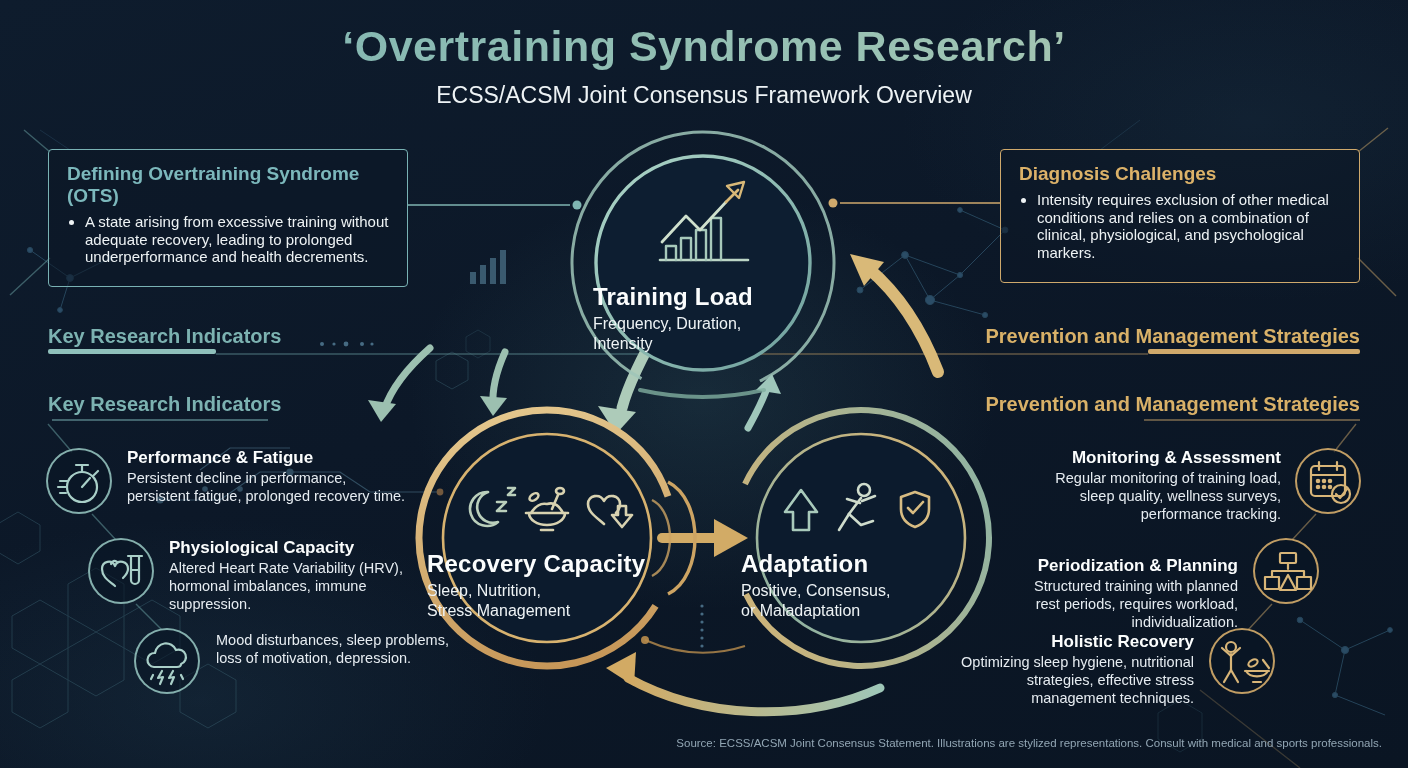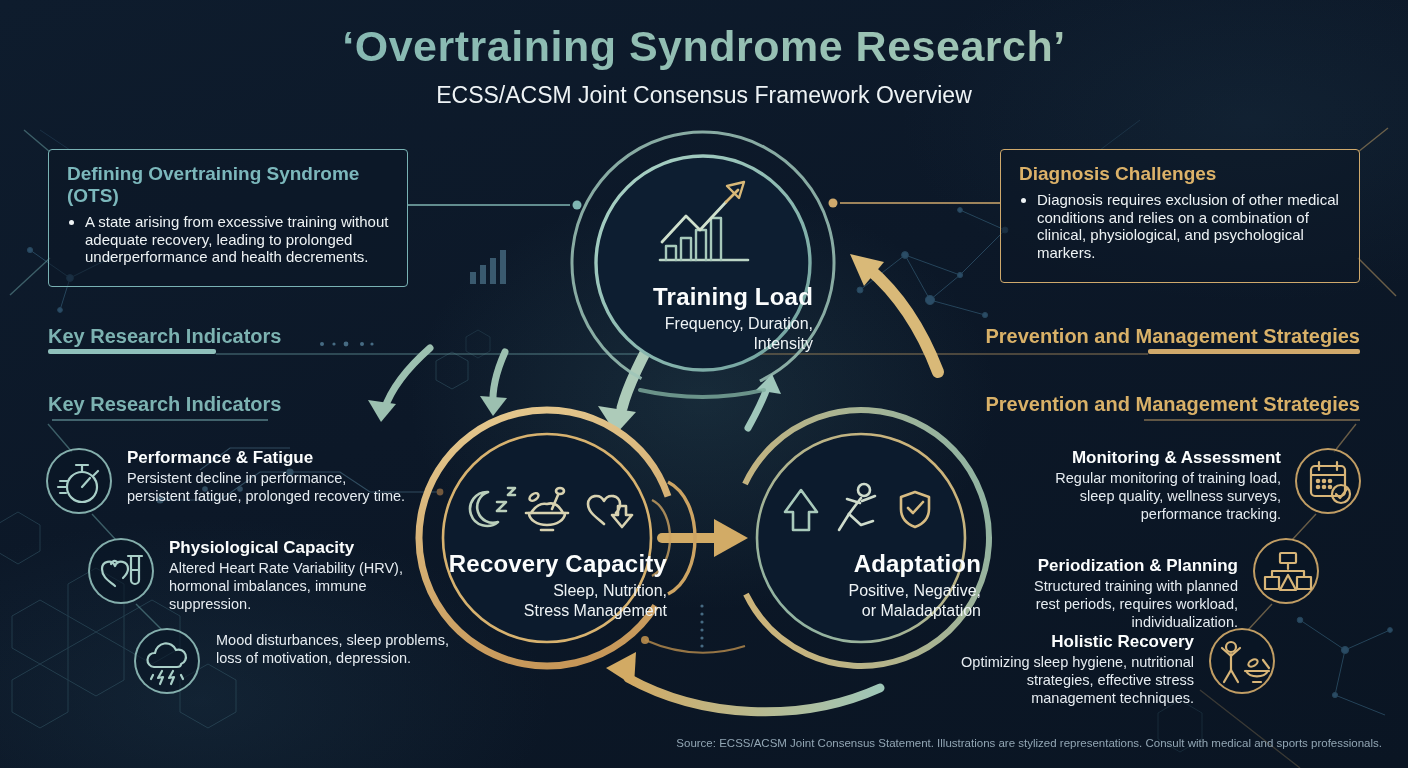--- a/index.html
+++ b/index.html
@@ -28,21 +28,21 @@
   .callout li{font-size:15px;line-height:1.18;color:#eef3f5;}
   .callout-left{left:48px;border:1.6px solid #79b2b4;}
   .callout-left h2{color:#7cb8bc;}
   .callout-right{left:1000px;border:1.6px solid #cfa96c;}
   .callout-right h2{color:#dcb269;}
   .sec-head{position:absolute;font-size:20px;font-weight:bold;white-space:nowrap;}
   .sec-head.teal{color:#7cb2b1;}
   .sec-head.gold{color:#d9b168;}
   .bar{position:absolute;height:5px;border-radius:2px;}
   .hairline{position:absolute;height:2px;opacity:.55;}
-  .node-text{position:absolute;text-align:right;}
+  .node-text{position:absolute;text-align:left;}
   .node-label{font-size:24px;font-weight:bold;color:#fbfdfd;letter-spacing:.2px;}
   .node-sub{font-size:16px;color:#eef3f5;white-space:pre-line;line-height:1.22;margin-top:3px;}
   .item{position:absolute;}
   .item .t{font-size:17px;font-weight:bold;color:#fbfdfd;margin-bottom:2px;}
   .item .b{font-size:14.5px;color:#e6ecf1;line-height:1.24;white-space:pre-line;}
   .item.right{text-align:right;}
   .badge{position:absolute;width:66px;height:66px;border-radius:50%;
     background:rgba(10,22,36,.55);box-sizing:border-box;}
   .badge.teal{border:2.5px solid rgba(146,192,187,.9);}
   .badge.gold{border:2.5px solid rgba(209,170,106,.92);}
@@ -255,21 +255,21 @@
 
   <section class="callout callout-left">
     <h2>Defining Overtraining Syndrome (OTS)</h2>
     <ul>
         <li>A state arising from excessive training without adequate recovery, leading to prolonged underperformance and health decrements.</li>
       </ul>
   </section>
   <section class="callout callout-right">
     <h2>Diagnosis Challenges</h2>
     <ul>
-        <li>Diagnosis requires exclusion of other medical conditions and relies on a combination of clinical, physiological, and psychological markers.</li>
+        <li>Intensity requires exclusion of other medical conditions and relies on a combination of clinical, physiological, and psychological markers.</li>
       </ul>
   </section>
 
   <div class="sec-head teal" style="left:48px;top:325px;">Key Research Indicators</div>
   <div class="bar" style="left:48px;top:349px;width:168px;background:#8fc0bb;"></div>
   <div class="sec-head teal" style="left:48px;top:393px;">Key Research Indicators</div>
   <div class="hairline" style="left:52px;top:419px;width:216px;background:#6fa3a6;"></div>
 
   <div class="sec-head gold" style="right:48px;top:325px;">Prevention and Management Strategies</div>
   <div class="bar" style="left:1148px;top:349px;width:212px;background:#d0a96b;"></div>
@@ -281,21 +281,21 @@
     <div class="node-sub">Frequency, Duration,
 Intensity</div>
   </div>
   <div class="node-text" style="left:427px;top:550px;width:240px;">
     <div class="node-label">Recovery Capacity</div>
     <div class="node-sub">Sleep, Nutrition,
 Stress Management</div>
   </div>
   <div class="node-text" style="left:741px;top:550px;width:240px;">
     <div class="node-label">Adaptation</div>
-    <div class="node-sub">Positive, Negative,
+    <div class="node-sub">Positive, Consensus,
 or Maladaptation</div>
   </div>
 
   <div class="badge teal" style="left:46px;top:448px;">
     <svg width="66" height="66" viewBox="0 0 66 66">
       <circle cx="34" cy="37" r="15"></circle>
         <path d="M34 22 V16"></path>
         <path d="M28 15 H40"></path>
       <path d="M45 26 L50 21"></path>
         <path d="M34 37 L42 28"></path>

